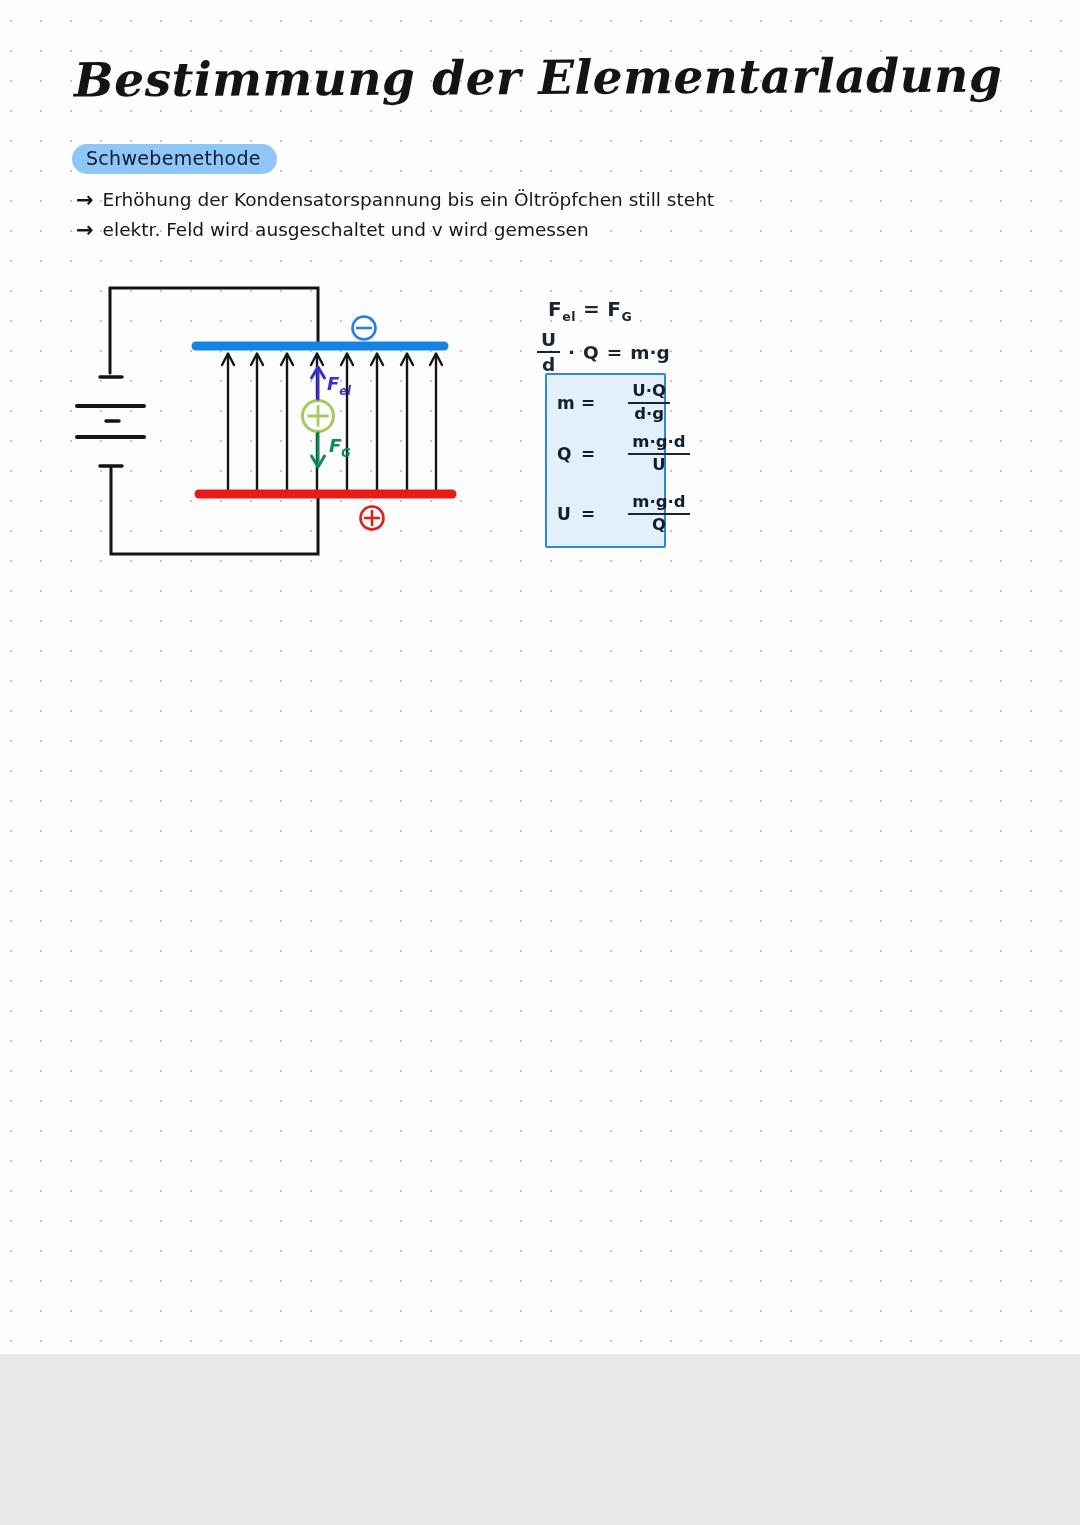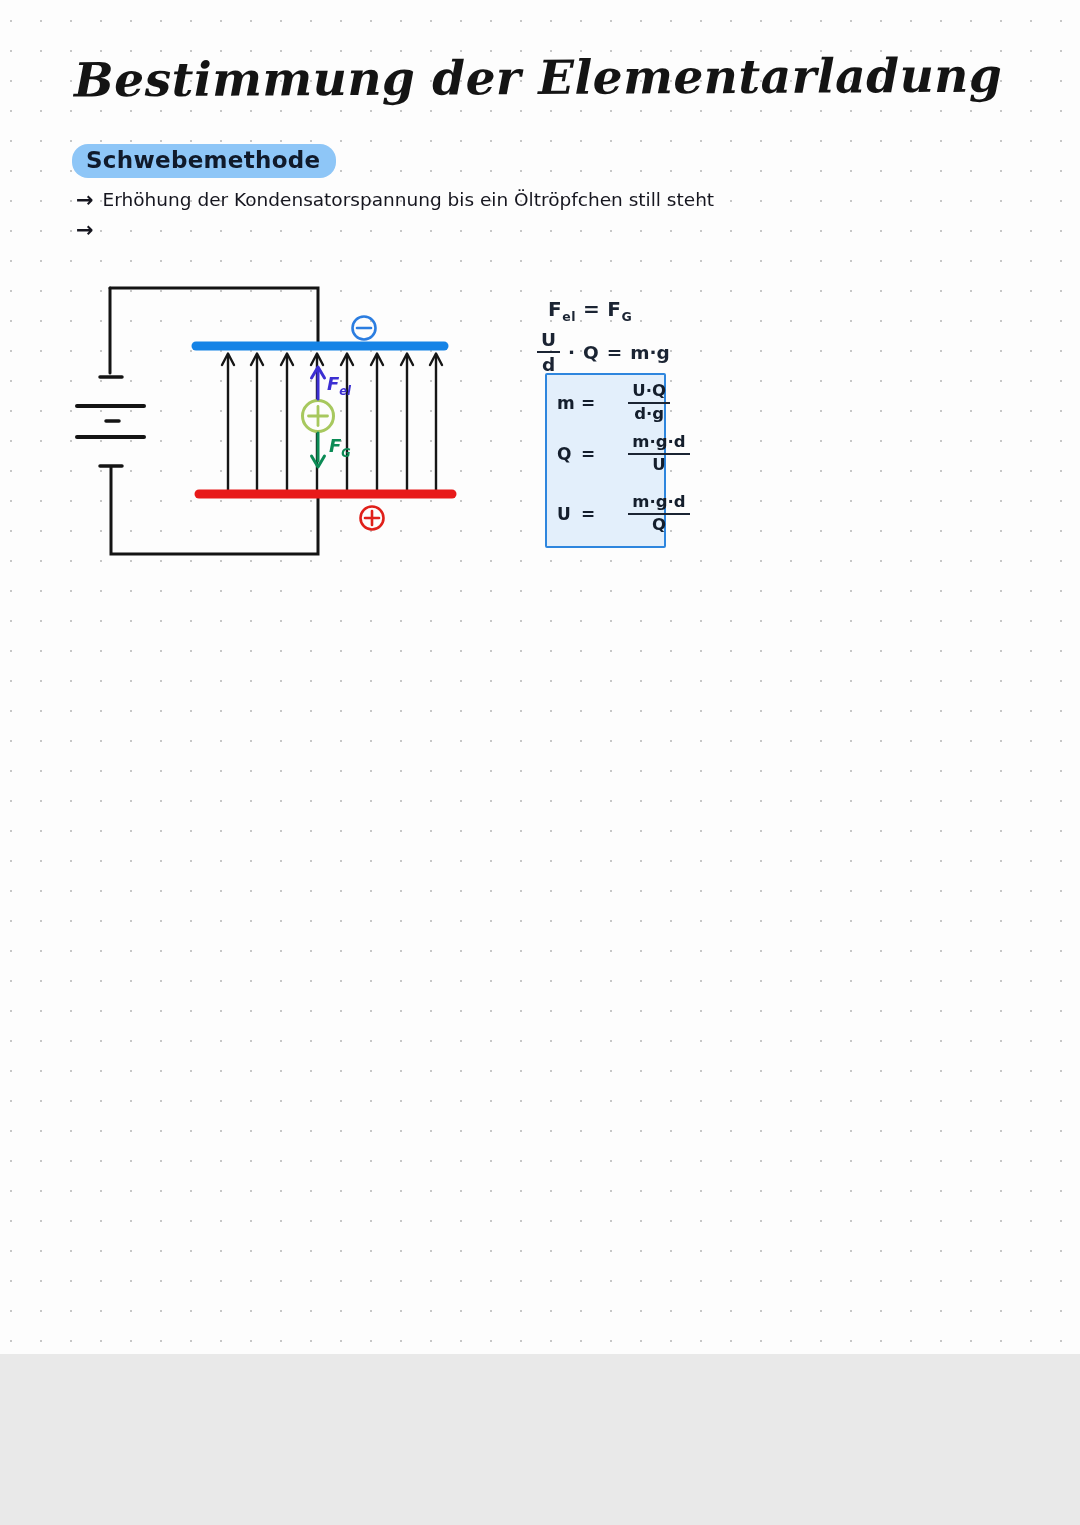--- a/index.html
+++ b/index.html
@@ -12,21 +12,21 @@
   }
   .title{
     position:absolute;left:74px;top:50px;
     font-family:"DejaVu Serif",serif;font-style:italic;font-weight:bold;
     font-size:47px;letter-spacing:.5px;color:#141414;transform:rotate(-.3deg);
     white-space:nowrap;
   }
   .pill{
     position:absolute;left:72px;top:144px;
     background:#8ec6f7;border-radius:16px;padding:3px 16px 5px 14px;
-    font-size:23px;font-weight:bold;color:#101a2b;letter-spacing:.3px;
+    font-size:19px;font-weight:normal;color:#101a2b;letter-spacing:.3px;
   }
   .bullet{
     position:absolute;left:76px;font-size:18.5px;color:#16161f;
     display:flex;align-items:baseline;gap:9px;white-space:nowrap;
   }
   .bullet .arr{font-size:21px;font-weight:bold;transform:translateY(1px);}
   .b1{top:187px;} .b2{top:217px;}
   svg text{font-family:"DejaVu Sans",sans-serif;}
   .balance{
     position:absolute;left:548px;top:297px;font-size:20px;font-weight:bold;
@@ -59,20 +59,21 @@
   <div class="title">Bestimmung der Elementarladung</div>
 
   <div class="pill">Schwebemethode</div>
 
   <div class="bullet b1">
     <span class="arr">→</span>
     <span>Erhöhung der Kondensatorspannung bis ein Öltröpfchen still steht</span>
   </div>
   <div class="bullet b2">
     <span class="arr">→</span>
+    <span>elektr. Feld wird ausgeschaltet und v wird gemessen</span>
   </div>
 
   <svg style="position:absolute;left:0;top:0;" width="1080" height="1525" viewBox="0 0 1080 1525">
 
     <g stroke="#141414" stroke-width="3" fill="none" stroke-linecap="round">
       <path d="M110,288 H318 V343"></path>
       <path d="M110,288 V373"></path>
       <path d="M111,467 V554 H318 V497"></path>
     </g>
 

